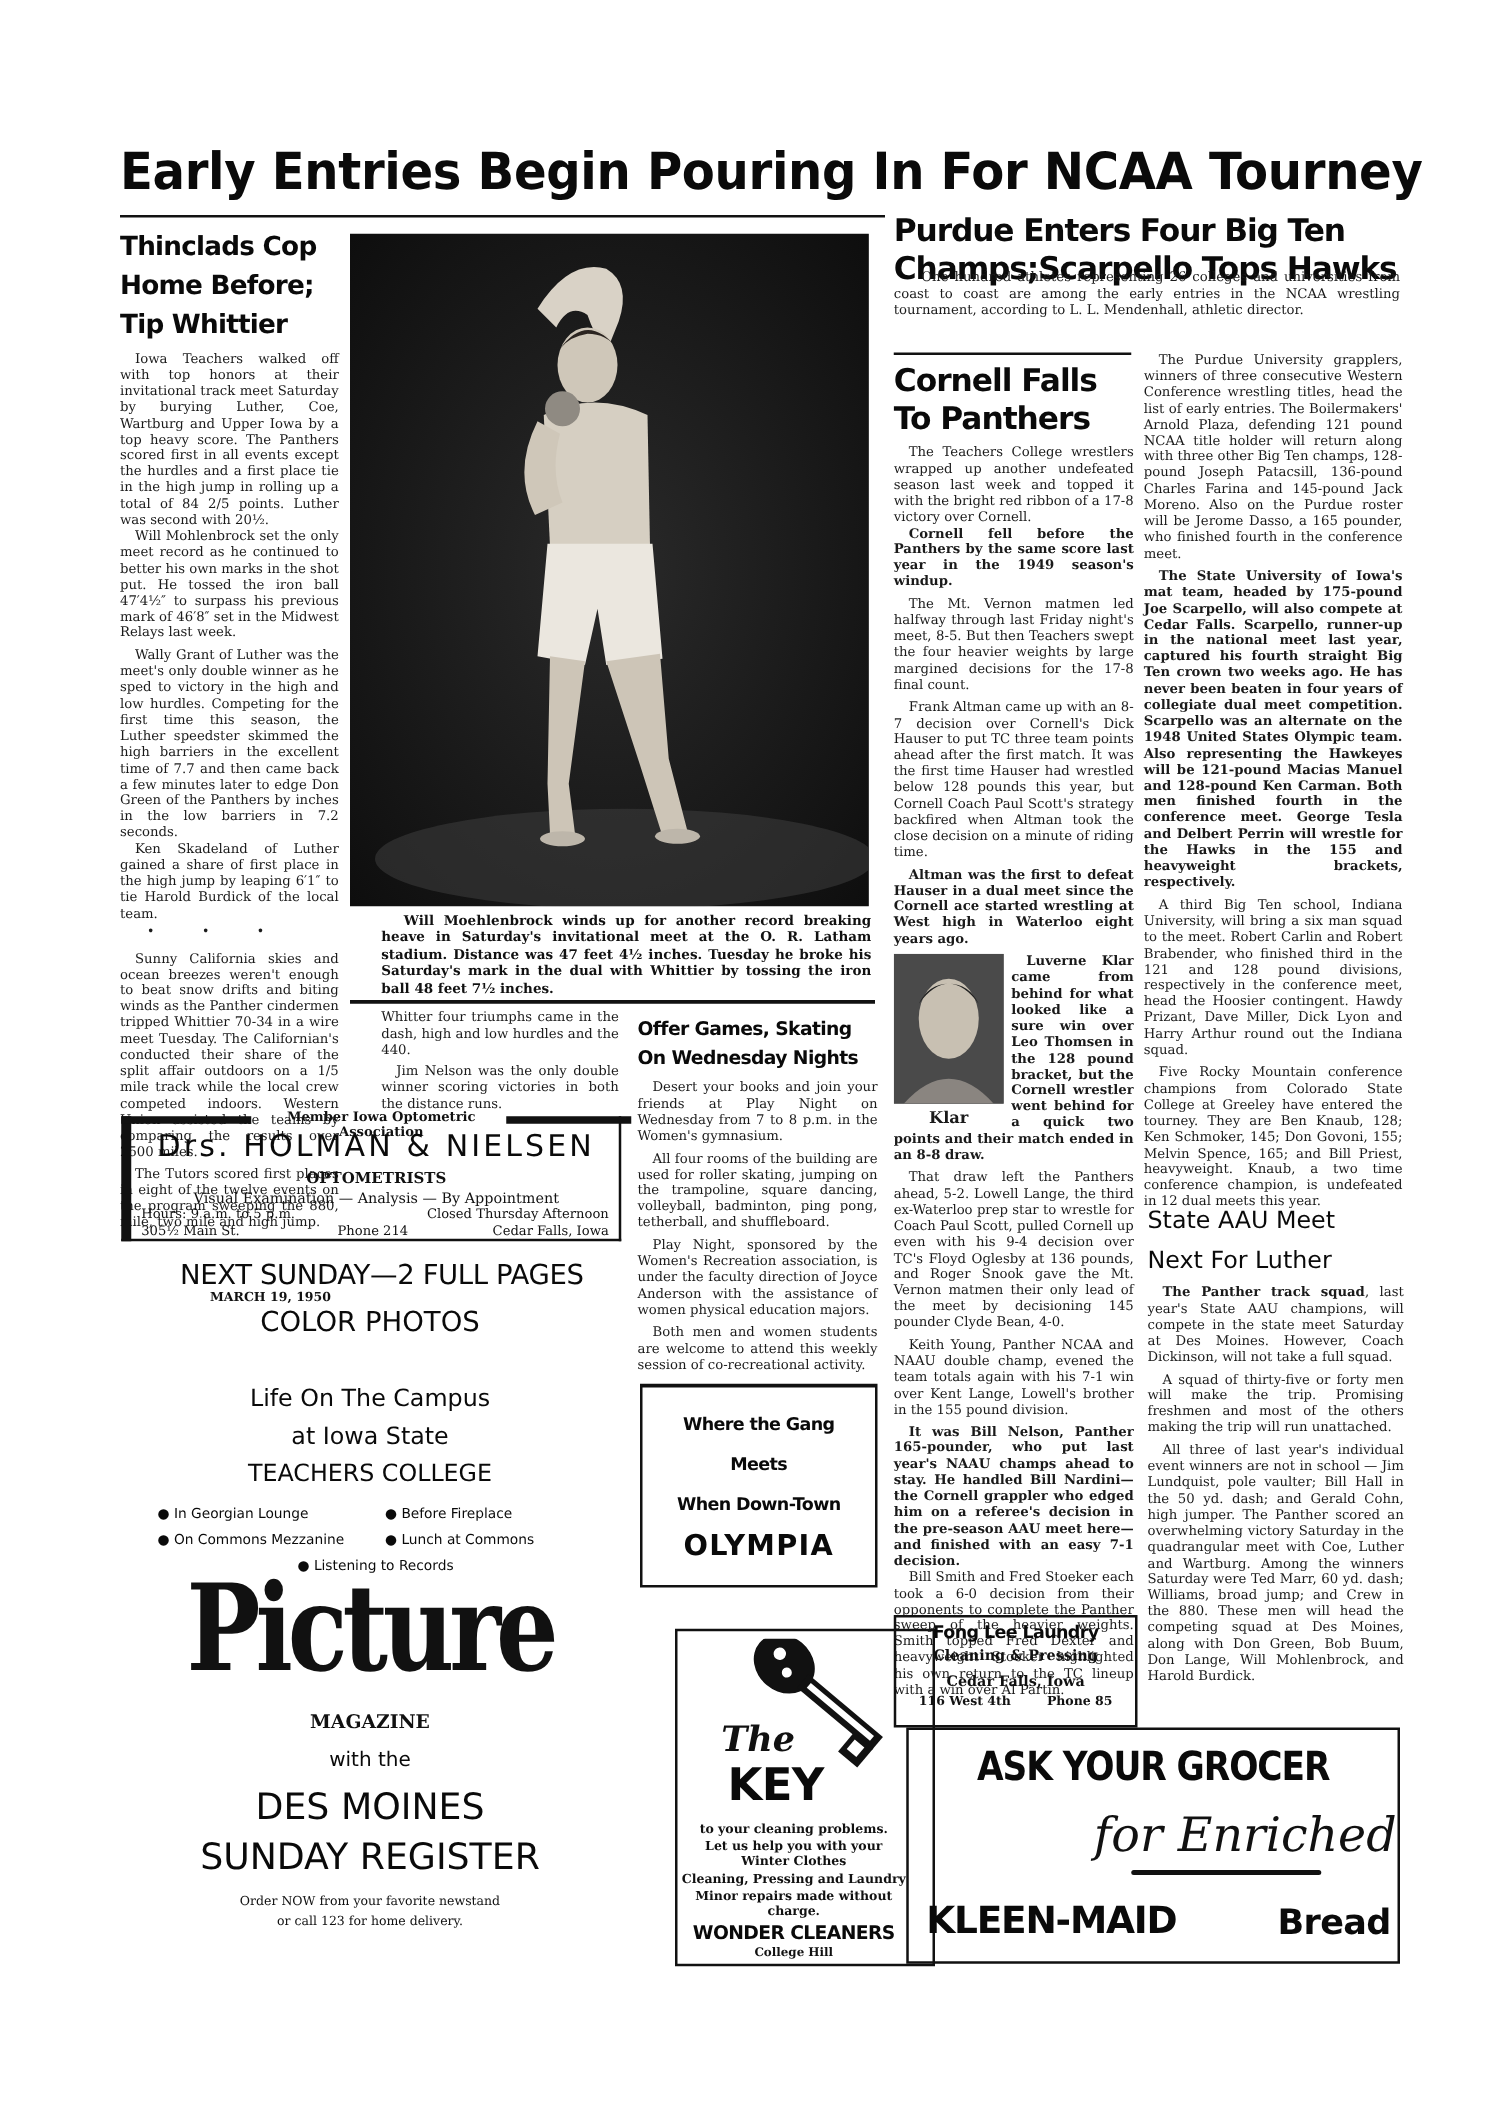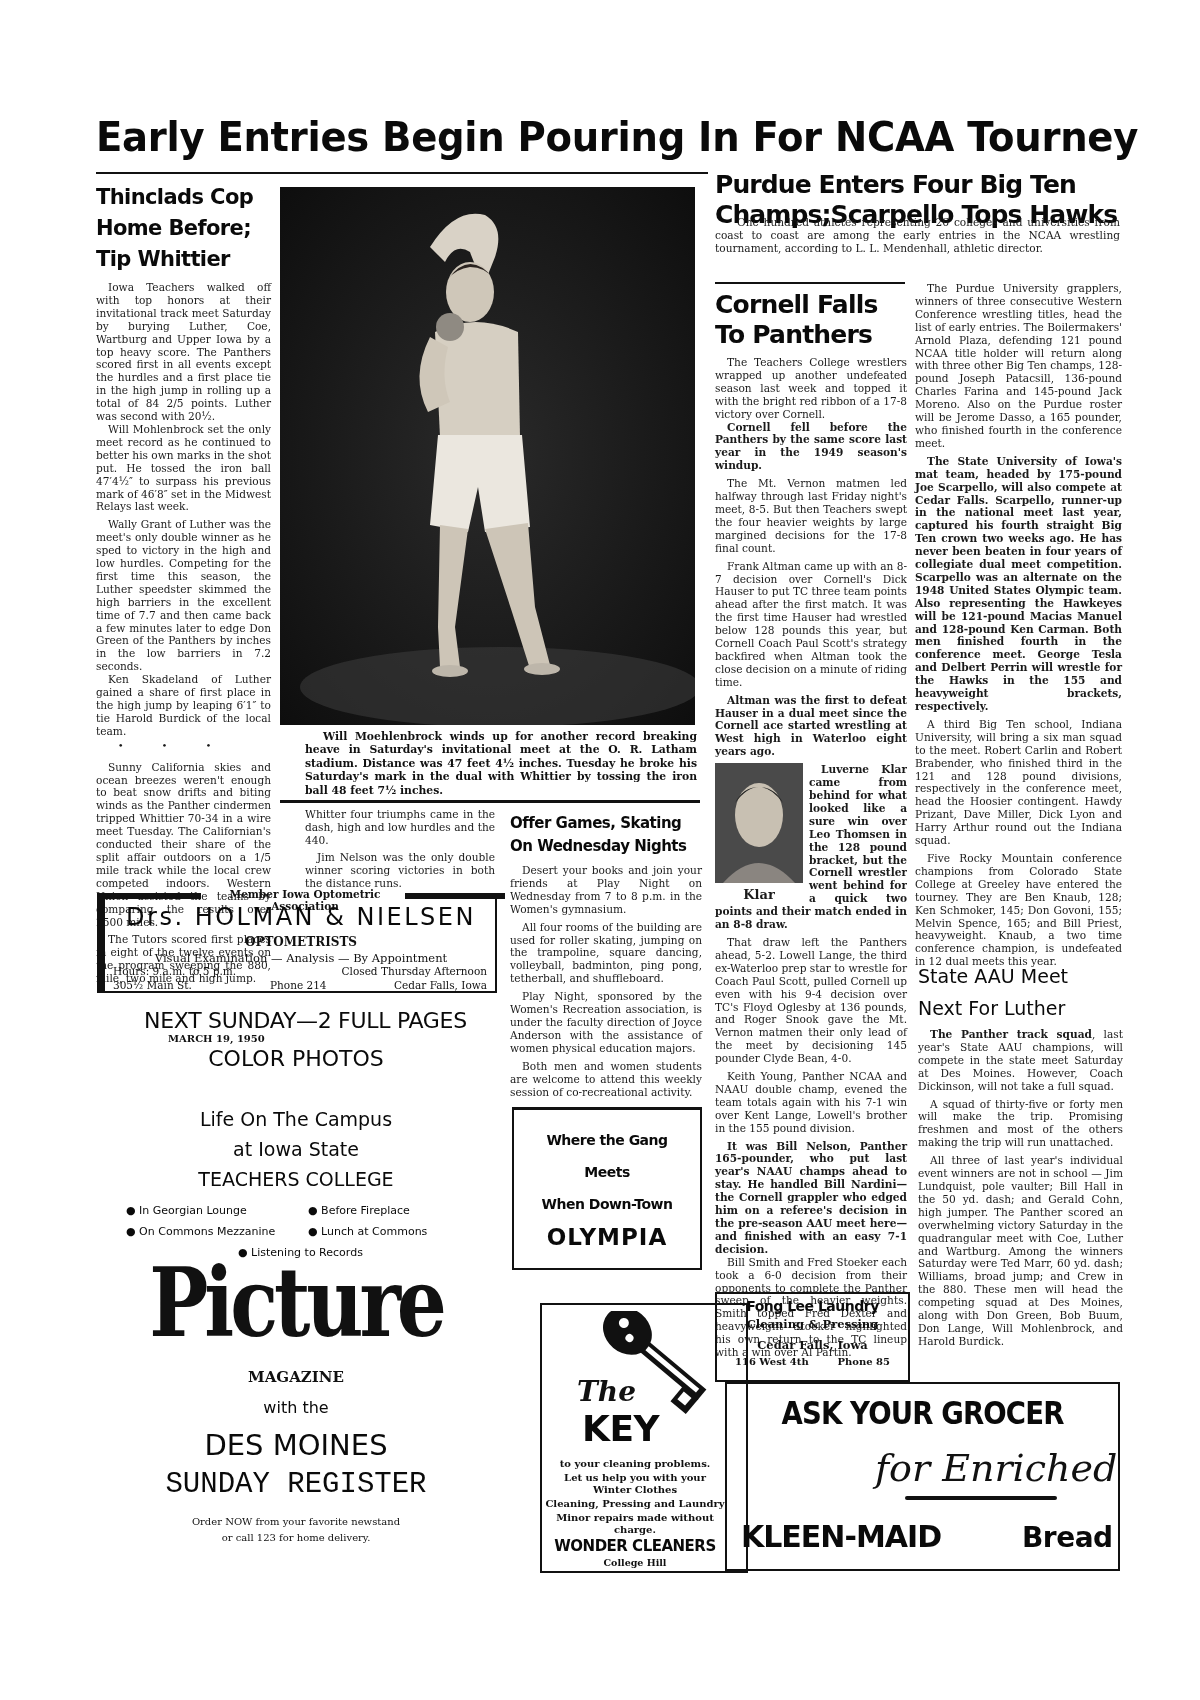--- a/index.html
+++ b/index.html
@@ -102,21 +102,21 @@
   <div class="abs light-sans center" style="left:0; top:160px; width:400px; font-size:19px;">TEACHERS COLLEGE</div>
   <div class="abs light-sans" style="left:30px; top:196px; font-size:11px;">● <span>In Georgian Lounge</span></div>
   <div class="abs light-sans" style="left:212px; top:196px; font-size:11px;">● <span>Before Fireplace</span></div>
   <div class="abs light-sans" style="left:30px; top:217px; font-size:11px;">● <span>On Commons Mezzanine</span></div>
   <div class="abs light-sans" style="left:212px; top:217px; font-size:11px;">● <span>Lunch at Commons</span></div>
   <div class="abs light-sans" style="left:142px; top:238px; font-size:11px;">● <span>Listening to Records</span></div>
   <div class="abs center" style="left:0; top:238px; width:400px; font-family:'DejaVu Serif', serif; font-weight:bold; font-size:96px; letter-spacing:-5px; transform:scaleX(0.82);">Picture</div>
   <div class="abs bold center" style="left:0; top:360px; width:400px; font-size:15px;">MAGAZINE</div>
   <div class="abs light-sans center" style="left:0; top:390px; width:400px; font-size:16px;">with the</div>
   <div class="abs light-sans center" style="left:0; top:420px; width:400px; font-size:29px;">DES MOINES</div>
-  <div class="abs light-sans center" style="left:0; top:460px; width:400px; font-size:29px;font-family:Liberation Mono, monospace;">SUNDAY REGISTER</div>
+  <div class="abs light-sans center" style="left:0; top:460px; width:400px; font-size:29px;">SUNDAY REGISTER</div>
   <div class="abs center" style="left:0; top:508px; width:400px; font-size:10px;">Order NOW from your favorite newstand</div>
   <div class="abs center" style="left:0; top:524px; width:400px; font-size:10px;">or call 123 for home delivery.</div>
 </div>
 
 <div class="abs" style="left:510px; top:812px; width:192px;">
   <div class="head-sans" style="font-size:15px; line-height:23px;">
     <div>Offer Games, Skating</div>
     <div>On Wednesday Nights</div>
   </div>
   <div class="body-text" style="margin-top:6px;">

